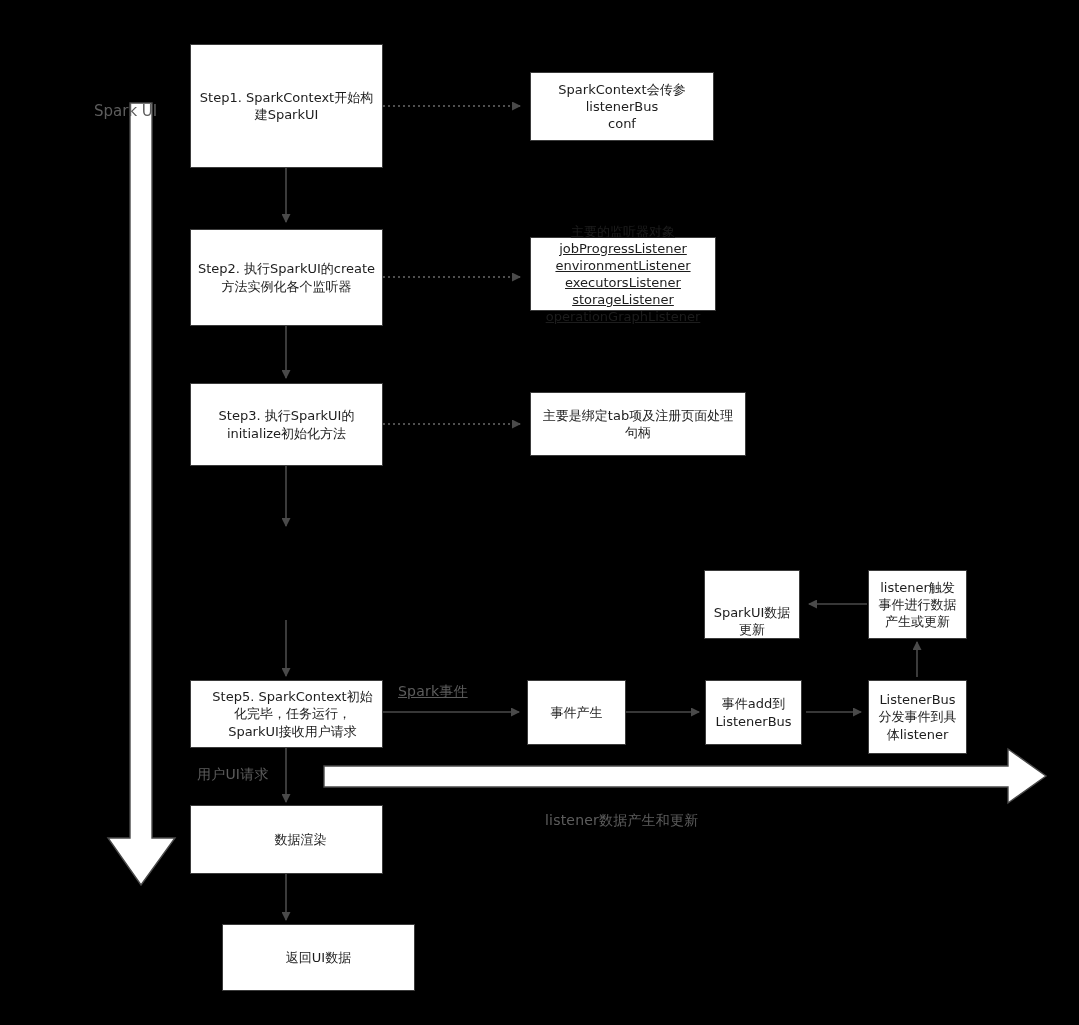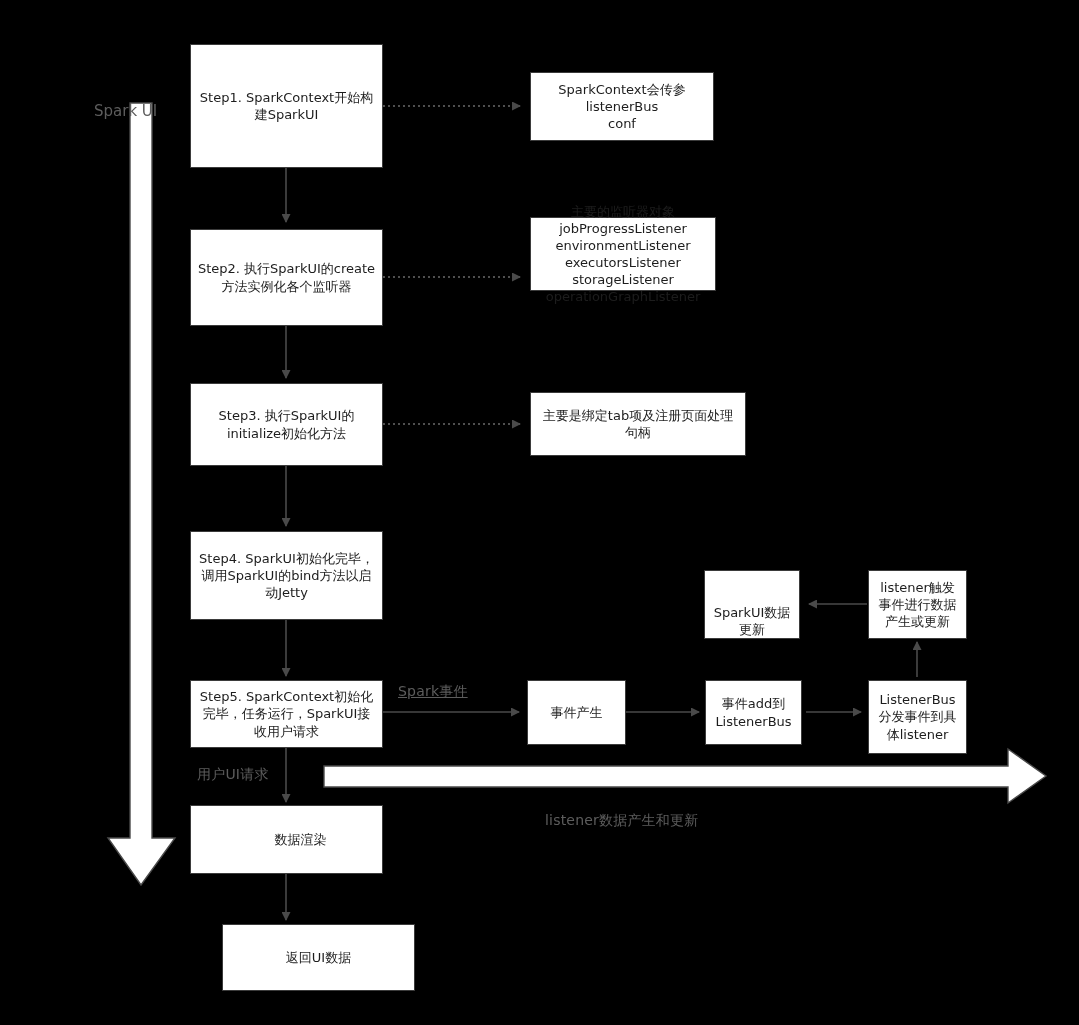--- a/index.html
+++ b/index.html
@@ -89,42 +89,39 @@
   <div class="node" style="left:530px;top:72px;width:184px;height:69px;">
     <span class="txt">SparkContext会传参
 listenerBus
 conf</span>
   </div>
 
   <div class="node" style="left:190px;top:229px;width:193px;height:97px;">
     <span class="txt">Step2. 执行SparkUI的create方法实例化各个监听器</span>
   </div>
 
-  <div class="node" style="left:530px;top:217px;width:186px;height:74px;">
+  <div class="node" style="left:530px;top:237px;width:186px;height:74px;text-decoration:underline;">
     <span class="txt">主要的监听器对象
 jobProgressListener
 environmentListener
 executorsListener
 storageListener
 operationGraphListener</span>
   </div>
 
   <div class="node" style="left:190px;top:383px;width:193px;height:83px;">
     <span class="txt">Step3. 执行SparkUI的initialize初始化方法</span>
   </div>
 
   <div class="node" style="left:530px;top:392px;width:216px;height:64px;">
     <span class="txt">主要是绑定tab项及注册页面处理句柄</span>
   </div>
 
-  <div class="node" style="left:190px;top:531px;width:193px;height:89px;">
-    <span class="txt">Step4. SparkUI初始化完毕，调用SparkUI的bind方法以启动Jetty</span>
-  </div>
 
-  <div class="node" style="left:190px;top:680px;width:193px;height:68px;">
+  <div class="node" style="left:190px;top:680px;width:193px;height:68px;padding-left:12px;">
     <span class="txt">Step5. SparkContext初始化完毕，任务运行，SparkUI接收用户请求</span>
   </div>
 
   <div class="node" style="left:190px;top:805px;width:193px;height:69px;padding-left:28px;">
     <span class="txt">数据渲染</span>
   </div>
 
   <div class="node" style="left:190px;top:924px;width:193px;height:67px;margin-left:32px;">
     <span class="txt">返回UI数据</span>
   </div>

